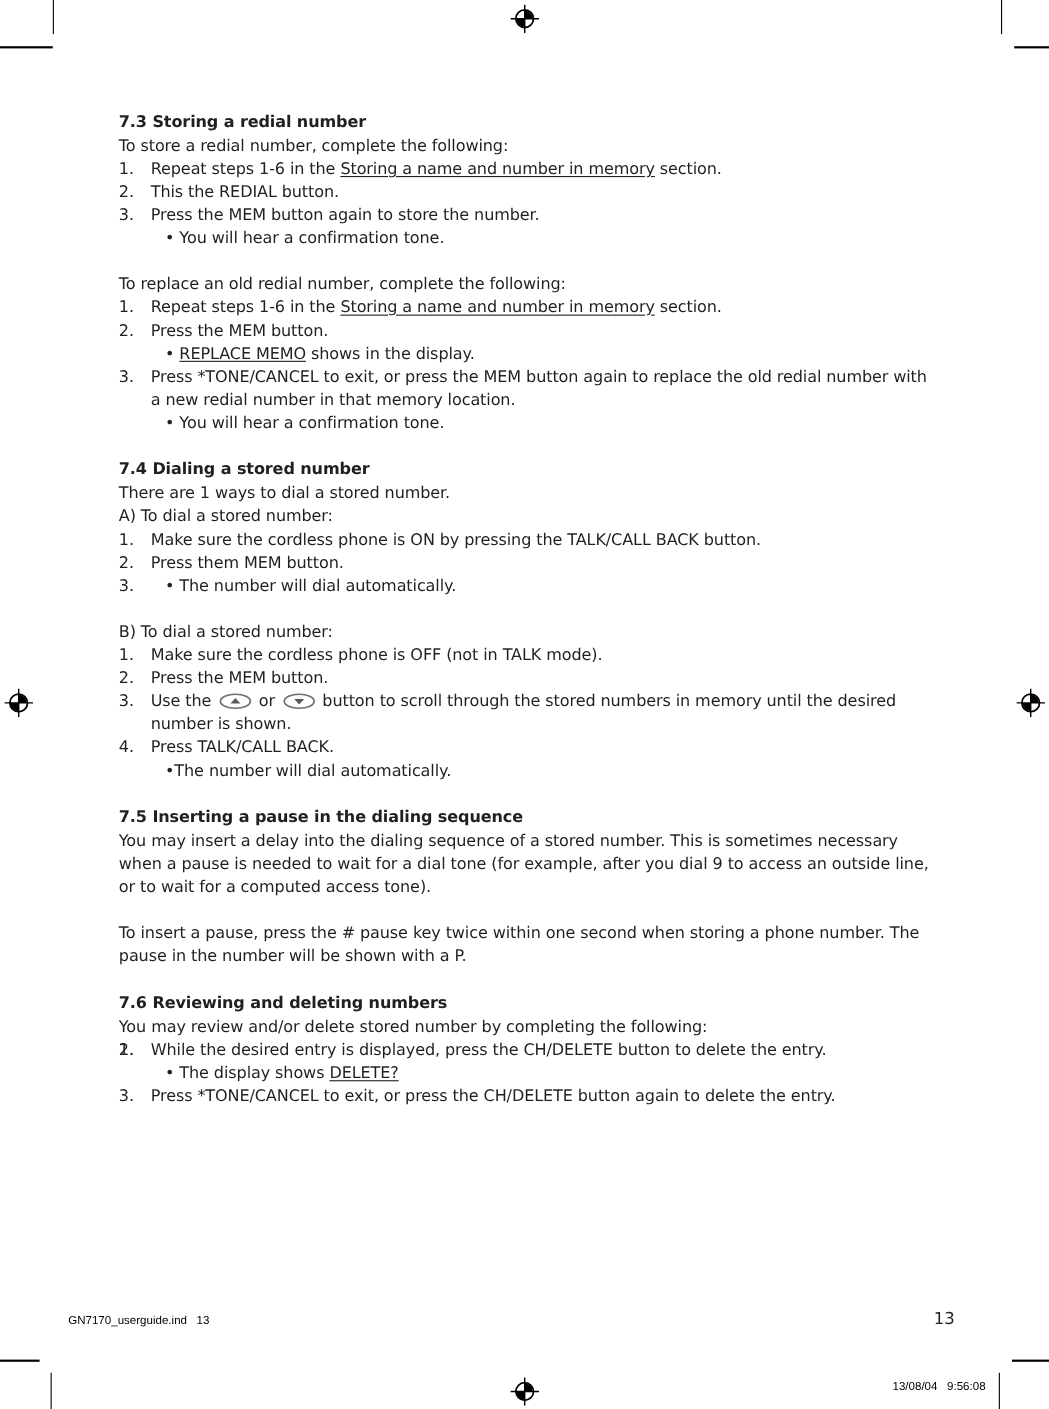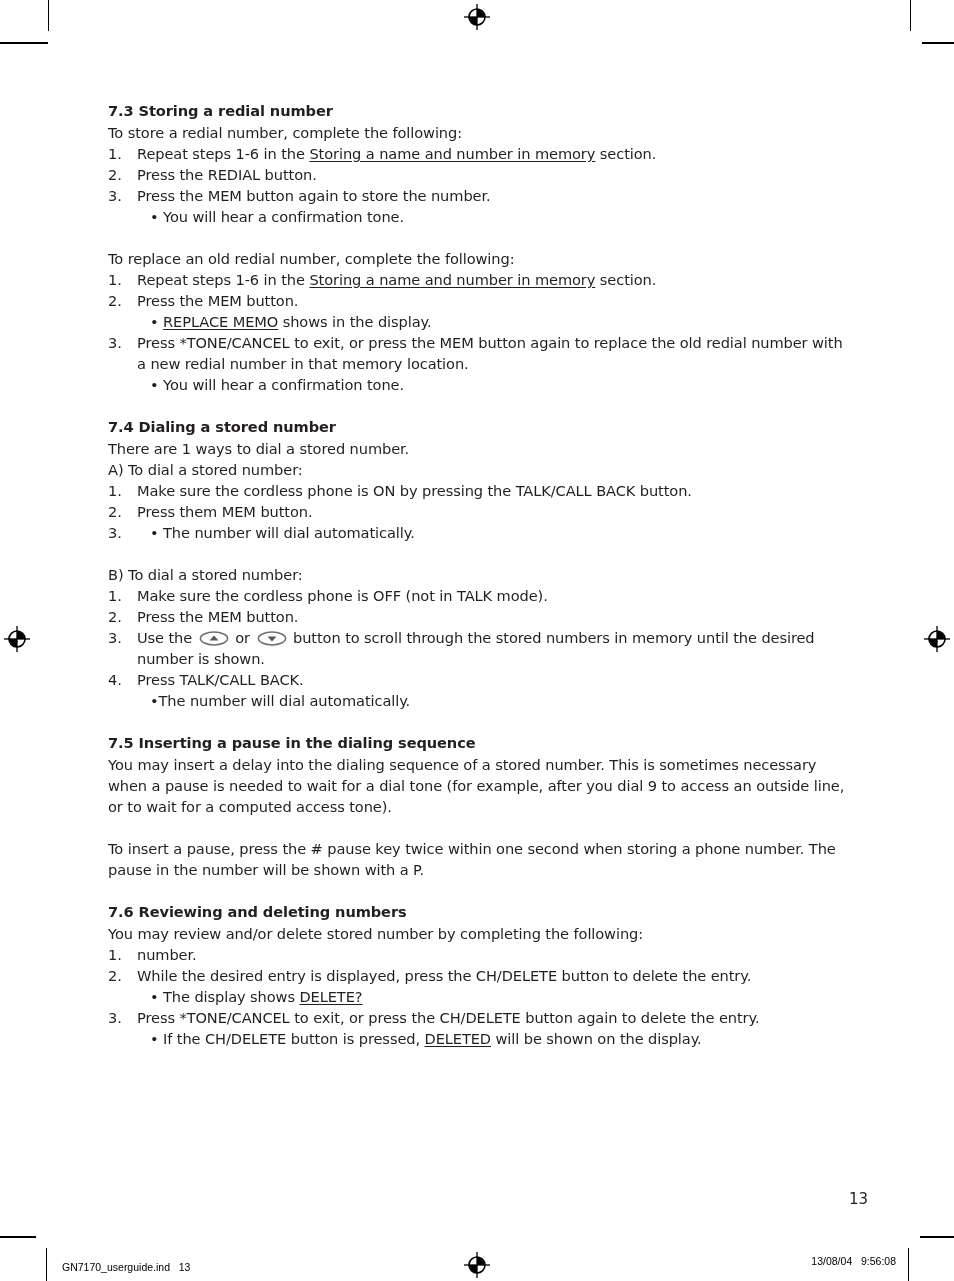--- a/index.html
+++ b/index.html
@@ -101,21 +101,21 @@
     right: 86px;
     top: 1190px;
     font-size: 15px;
     color: #231f20;
   }
 
   
   .footer-left {
     position: absolute;
     left: 62px;
-    top: 1261px;
+    top: 1195px;
     font-size: 10.5px;
     font-family: "Liberation Sans", sans-serif;
     color: #000;
     white-space: pre;
     text-align: right;
   }
   .footer-right {
     position: absolute;
     right: 58px;
     top: 1255px;
@@ -180,21 +180,21 @@
 
 <div class="page">
 
   <h2 class="sec-title">7.3 Storing a redial number</h2>
   <p class="para">To store a redial number, complete the following:</p>
 
   <div class="item">
     <span class="num">1.</span><span>Repeat steps 1-6 in the </span><u class="ul">Storing a name and number in memory</u><span> section.</span>
   </div>
   <div class="item">
-    <span class="num">2.</span><span>Press the REDIAL button.</span>
+    <span class="num">2.</span><span>This the REDIAL button.</span>
   </div>
   <div class="item">
     <span class="num">3.</span><span>Press the MEM button again to store the number.</span>
   </div>
   <div class="sub">• You will hear a confirmation tone.</div>
 
   <div class="gap"></div>
 
   <p class="para">To replace an old redial number, complete the following:</p>
 
@@ -259,35 +259,31 @@
   <div class="gap"></div>
   <p class="para">To insert a pause, press the # pause key twice within one second when storing a phone number. The pause in the number will be shown with a P.</p>
 
   <div class="gap"></div>
 
   <h2 class="sec-title">7.6 Reviewing and deleting numbers</h2>
   <p class="para">You may review and/or delete stored number by completing the following:</p>
 
   <div class="item">
     <span class="num">1.</span>
-      <div>number.</div>
   </div>
 
   <div class="item">
     <span class="num">2.</span><span>While the desired entry is displayed, press the CH/DELETE button to delete the entry.</span>
   </div>
   <div class="sub">
     <span>• The display shows </span><u class="ul">DELETE?</u>
   </div>
 
   <div class="item">
     <span class="num">3.</span><span>Press *TONE/CANCEL to exit, or press the CH/DELETE button again to delete the entry.</span>
   </div>
-  <div class="sub">
-    <span>• If the CH/DELETE button is pressed, </span><u class="ul">DELETED</u><span> will be shown on the display.</span>
-  </div>
 
 </div>
 
 <div class="page-num">13</div>
 
 <div class="footer-left">GN7170_userguide.ind   13</div>
 <div class="footer-right">13/08/04   9:56:08</div>
 
 </body></html>

